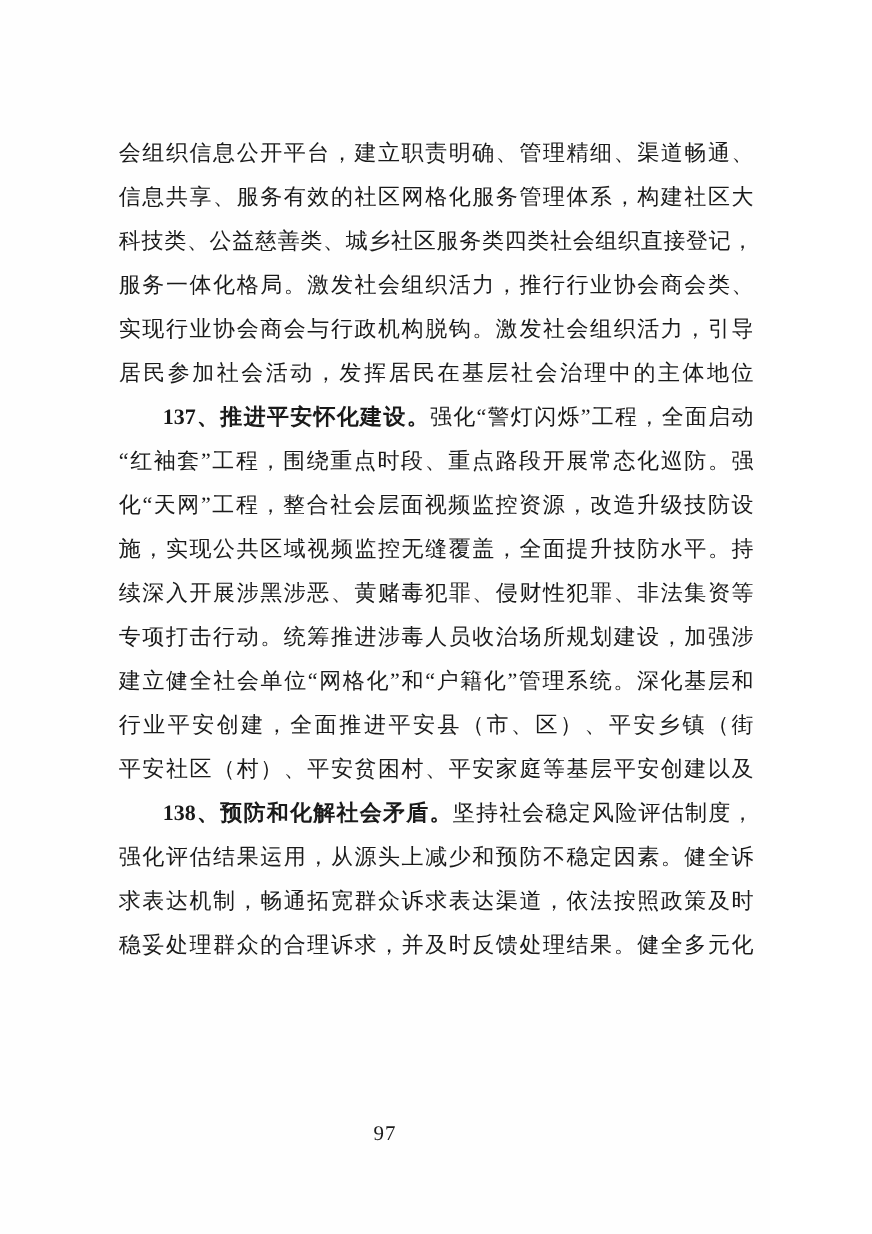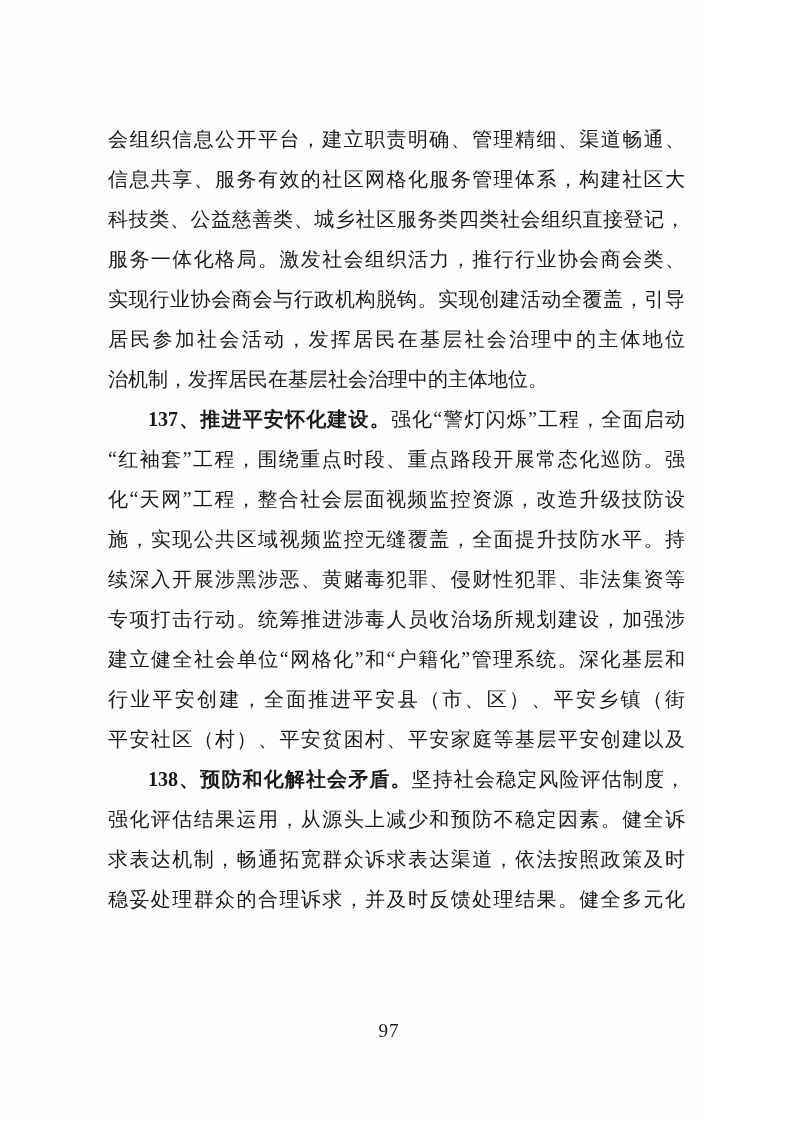--- a/index.html
+++ b/index.html
@@ -42,36 +42,34 @@
     margin-top: 20px;
   }
   .page-number {
     position: absolute;
     top: 1020px;
     left: 0;
     width: 100%;
     text-align: center;
     font-size: 19px;
     letter-spacing: 1px;
-    padding-left: 39px;
   }
 </style>
 </head>
 <body>
 
 <div class="page">
   <div class="text-block">
 
     <div class="line">会组织信息公开平台，建立职责明确、管理精细、渠道畅通、</div>
     <div class="line">信息共享、服务有效的社区网格化服务管理体系，构建社区大</div>
     <div class="line">科技类、公益慈善类、城乡社区服务类四类社会组织直接登记，</div>
     <div class="line">服务一体化格局。激发社会组织活力，推行行业协会商会类、</div>
-    <div class="line">实现行业协会商会与行政机构脱钩。实现创建活动全覆盖，引导</div>
+    <div class="line">实现行业协会商会与行政机构脱钩。激发社会组织活力，引导</div>
     <div class="line">居民参加社会活动，发挥居民在基层社会治理中的主体地位</div>
-    <div class="line para-end">治机制，发挥居民在基层社会治理中的主体地位。</div>
 
     <div class="line indent"><b class="heading">137、推进平安怀化建设。</b><span>强化“警灯闪烁”工程，全面启动</span></div>
     <div class="line">“红袖套”工程，围绕重点时段、重点路段开展常态化巡防。强</div>
     <div class="line">化“天网”工程，整合社会层面视频监控资源，改造升级技防设</div>
     <div class="line">施，实现公共区域视频监控无缝覆盖，全面提升技防水平。持</div>
     <div class="line">续深入开展涉黑涉恶、黄赌毒犯罪、侵财性犯罪、非法集资等</div>
     <div class="line">专项打击行动。统筹推进涉毒人员收治场所规划建设，加强涉</div>
     <div class="line">建立健全社会单位“网格化”和“户籍化”管理系统。深化基层和</div>
     <div class="line">行业平安创建，全面推进平安县（市、区）、平安乡镇（街道）、</div>
     <div class="line">平安社区（村）、平安贫困村、平安家庭等基层平安创建以及</div>

